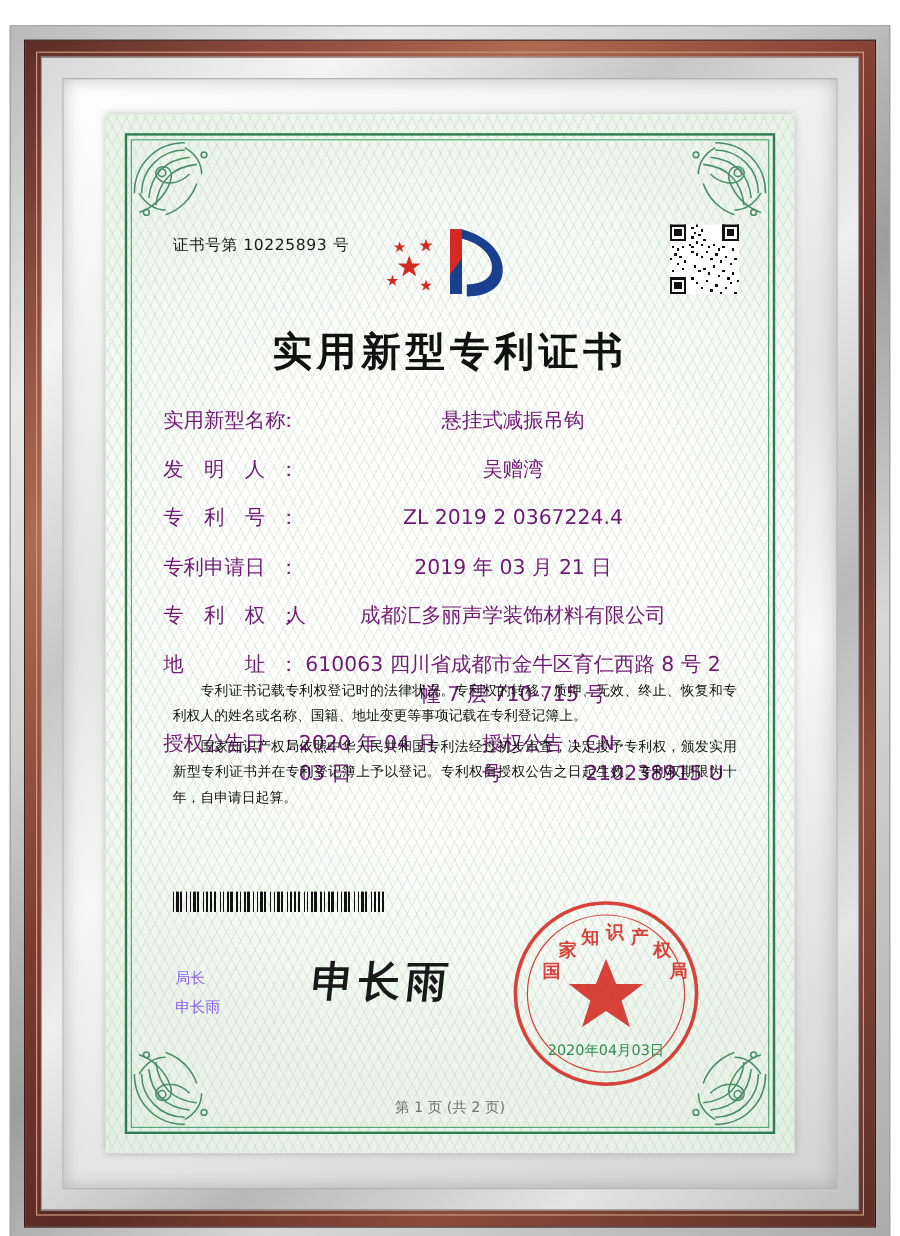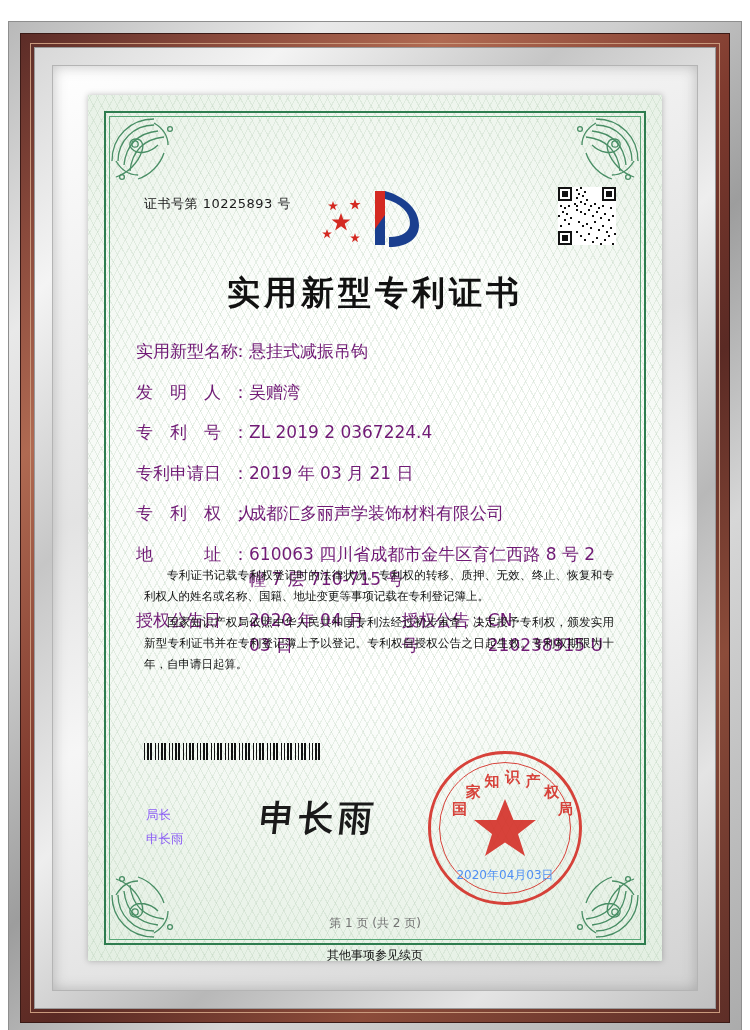--- a/index.html
+++ b/index.html
@@ -160,20 +160,21 @@
   }
   .flabel {
     width: 96px;
     flex: 0 0 96px;
     white-space: nowrap;
   }
   .fcolon { flex: 0 0 10px; }
   .fvalue {
     flex: 1;
     word-break: break-all;
+    text-align: center;
   }
   .frow-two {
     display: flex;
     align-items: flex-end;
     margin-bottom: 15px;
     line-height: 1.5;
   }
   .frow-two .seg { display: flex; }
   .frow-two .seg.second { margin-left: 36px; }
 
@@ -262,21 +263,21 @@
     color: #d42a22;
     font-family: "DejaVu Sans", sans-serif;
     transform-origin: 0 0;
   }
   .seal-date {
     position: absolute;
     left: 50%;
     bottom: 18px;
     transform: translateX(-50%);
     font-size: 12px;
-    color: #3b82f6;
+    color: #15803d;
     white-space: nowrap;
     font-family: "DejaVu Sans", sans-serif;
   }
 
   
   .page-num {
     position: absolute;
     left: 0; right: 0;
     top: 820px;
     text-align: center;
@@ -535,16 +536,15 @@
         <span style="transform:rotate(-20deg) translate(0,-60px) rotate(20deg);">知</span>
         <span style="transform:rotate(0deg) translate(0,-60px) rotate(0deg);">识</span>
         <span style="transform:rotate(20deg) translate(0,-60px) rotate(-20deg);">产</span>
         <span style="transform:rotate(41deg) translate(0,-60px) rotate(-41deg);">权</span>
         <span style="transform:rotate(62deg) translate(0,-60px) rotate(-62deg);">局</span>
       </div>
       <div class="seal-date">2020年04月03日</div>
     </div>
 
     <div class="page-num">第 1 页 (共 2 页)</div>
-    <div class="footnote">其他事项参见续页</div>
 
   </div>
 </div>
 
 </body></html>

